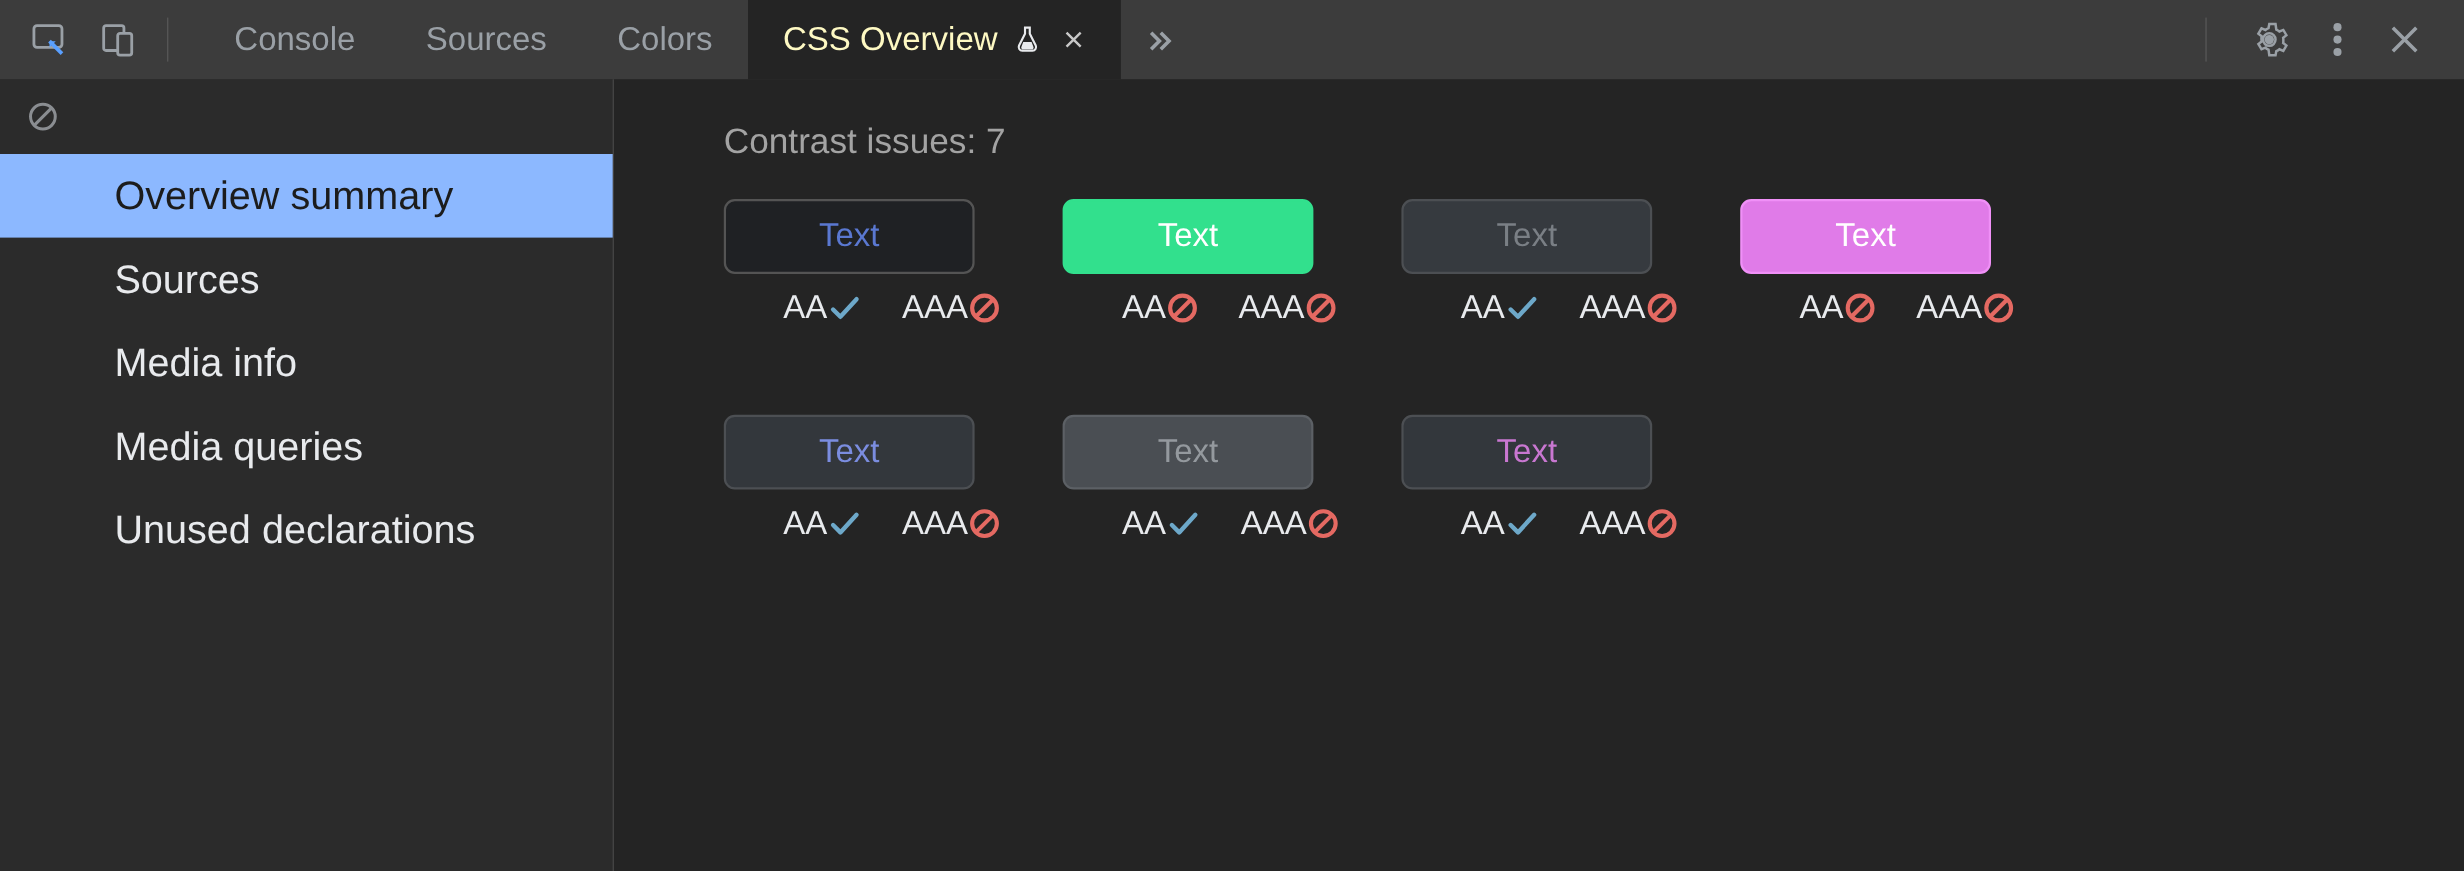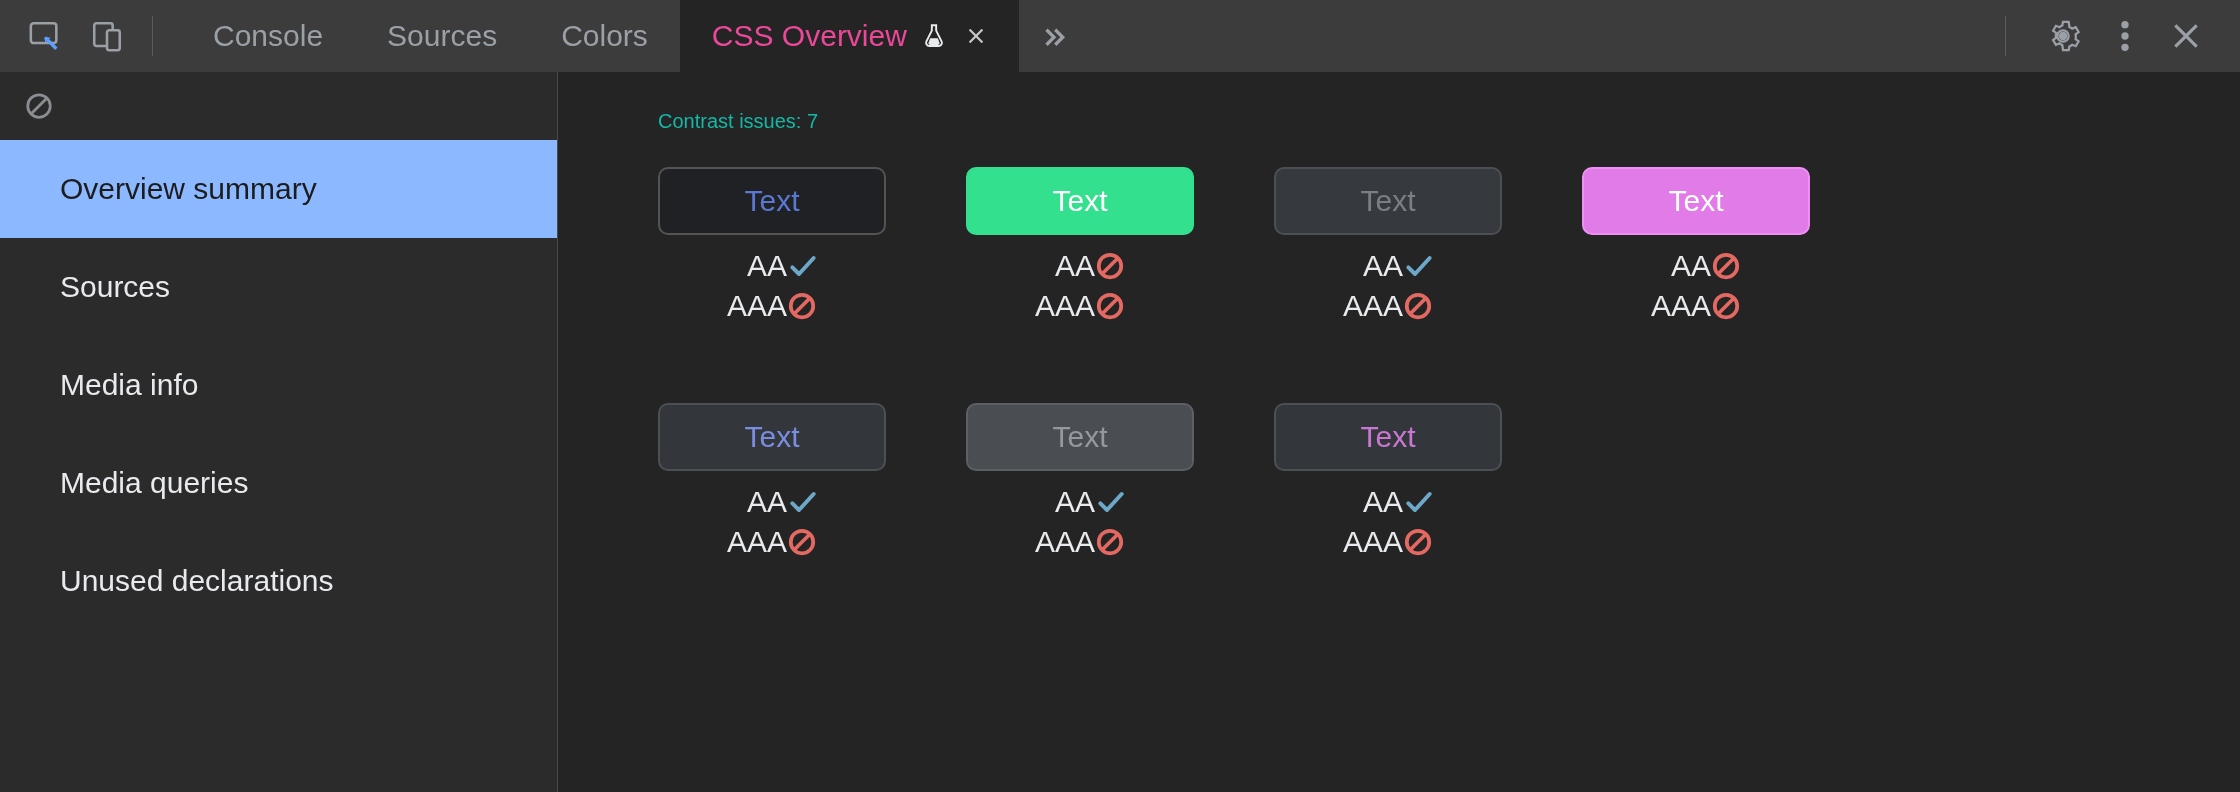--- a/index.html
+++ b/index.html
@@ -29,21 +29,21 @@
   .tab {
     display: flex;
     align-items: center;
     padding: 0 32px;
     color: #9aa0a6;
     font-size: 30px;
     cursor: pointer;
   }
   .tab.active {
     background: #242424;
-    color: #ec4899;
+    color: #fef9c3;
   }
   .tab.active .flask { margin-left: 14px; }
   .tab-close { margin-left: 18px; font-size: 30px; color: #c8c8c8; }
   .tab-overflow { color: #9aa0a6; padding: 0 20px; display:flex; align-items:center; font-size:34px;}
   .tab-right-tools {
     margin-left: auto;
     display: flex;
     align-items: center;
     gap: 40px;
     padding: 0 38px;
@@ -62,63 +62,63 @@
     display: flex;
     flex-direction: column;
   }
   .sidebar-top {
     height: 68px;
     display: flex;
     align-items: center;
     padding-left: 24px;
   }
   .nav-item {
-    height: 98px;
-    display: flex;
-    align-items: center;
-    padding-left: 60px;
-    font-size: 30px;
+    height: 76px;
+    display: flex;
+    align-items: center;
+    padding-left: 104px;
+    font-size: 36px;
     color: #e8eaed;
     cursor: pointer;
   }
   .nav-item.selected {
     background: #8cb8ff;
     color: #1c1c1c;
   }
 
   
   .content {
     flex: 1;
     padding: 38px 100px;
     overflow: auto;
   }
   .section-title {
-    font-size: 20px;
-    color: #14b8a6;
+    font-size: 32px;
+    color: #a3a3a3;
     margin-bottom: 34px;
   }
   .swatch-grid {
     display: flex;
     flex-wrap: wrap;
     gap: 80px 80px;
     max-width: 1300px;
     text-align: right;
   }
   .swatch-block { width: 228px; }
   .swatch {
     height: 68px;
     border-radius: 10px;
     display: flex;
     align-items: center;
     justify-content: center;
     font-size: 30px;
     margin-bottom: 14px;
     cursor: pointer;
   }
-  .ratings { display: flex; flex-direction: column; gap: 6px; padding-left: 4px; margin-left: 35px;}
+  .ratings { display: flex; flex-direction: row; gap: 6px; padding-left: 4px;}
   .rating-row { display: flex; align-items: center; }
   .rating-label { width: 90px; font-size: 30px; color: #e8eaed; }
 
   
   svg { display: block; }
   .pass { color: #6da8c9; }
   .fail { color: #e46962; }
 
 </style>
 </head>

